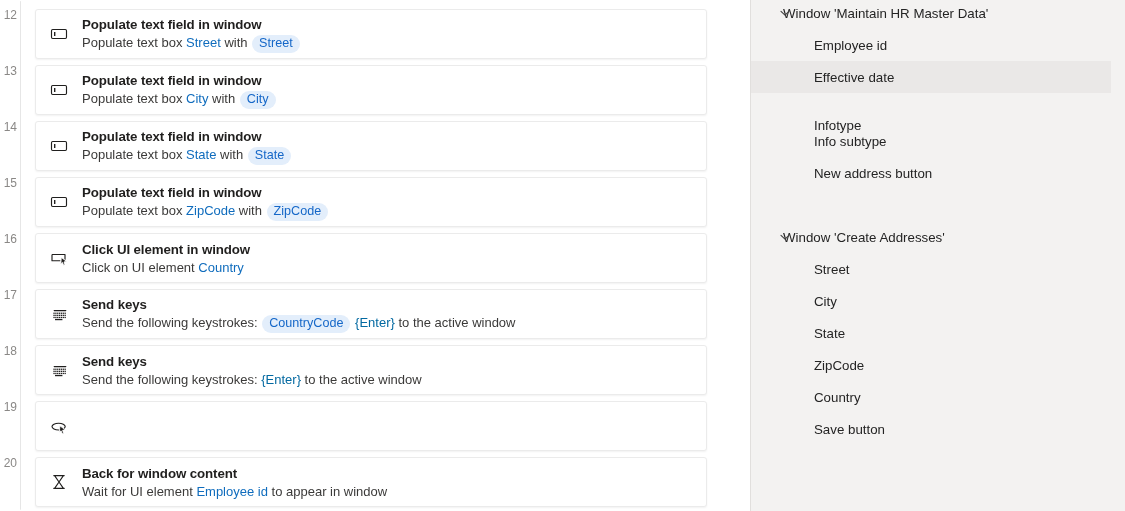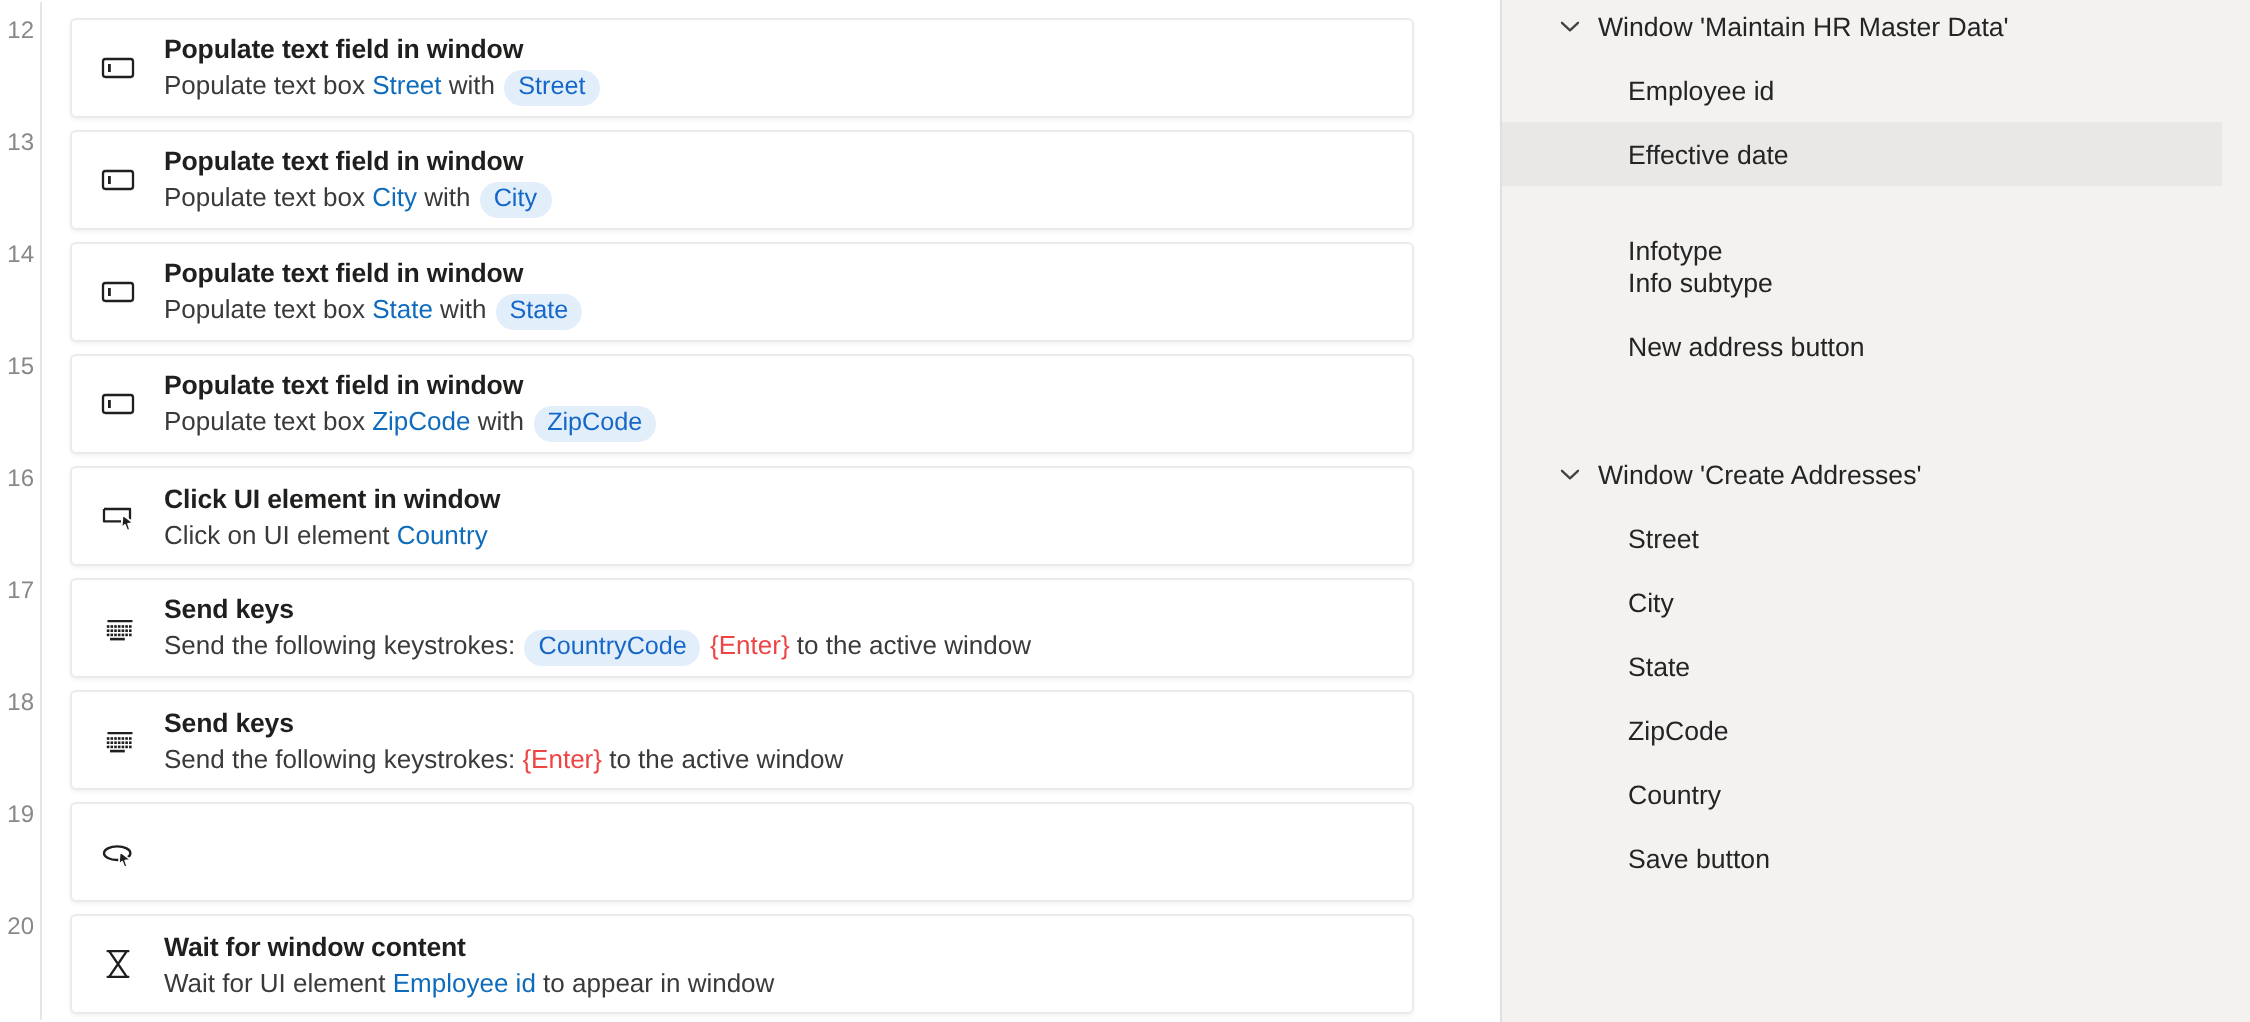--- a/index.html
+++ b/index.html
@@ -90,21 +90,21 @@
   .pill {
     display: inline-block;
     background: #e3eefb;
     color: #1567c8;
     border-radius: 9px;
     padding: 1px 7px 2px 7px;
     margin: 0 1px;
     line-height: 15px;
     font-size: 12.6px;
   }
-  .key { color: #ef4444; }
+  .key { color: #0369a1; }
 
   
   #flow-scroll-track {
     position: absolute; left: 733px; top: 0;
     width: 17px; height: 511px;
     background: #ffffff;
   }
 
   
   #tree-pane {
@@ -133,21 +133,21 @@
   .tree-row.child { padding-left: 63px; }
   .tree-row.hl-light { background: #eae8e7; }
   .tree-row.hl-dark  { background: #dedddc; }
   .tw-chev {
     position: absolute;
     left: 26px;
     width: 16px; height: 16px;
     display: flex; align-items: center; justify-content: center;
     color: #424242;
   }
-  .tree-row.group .tree-label { margin-left: 22px; }
+  .tree-row.group .tree-label { margin-left: 6px; }
 
   svg { display: block; }
 </style>
 </head>
 <body>
 
 <div id="app">
 
   <div id="flow-pane">
 
@@ -300,21 +300,21 @@
             </svg>
           </div>
         </div>
         <div class="card" style="top: 441px;">
           <div class="card-icon">
             <svg width="20" height="20" viewBox="0 0 20 20">
               <path d="M4.8 3.6 h10.4 M4.8 16.4 h10.4 M5.6 3.6 L10 10 L5.6 16.4 M14.4 3.6 L10 10 L14.4 16.4" stroke="#201f1e" fill="none" stroke-width="1.15" stroke-linecap="round" stroke-linejoin="round"></path>
             </svg>
           </div>
           <div class="card-body">
-            <div class="card-title">Wait for window content</div>
+            <div class="card-title">Back for window content</div>
             <div class="card-sub"><span>Wait for UI element </span><span class="lnk">Employee id</span><span> to appear in window</span></div>
           </div>
         </div>
         <div class="card selected" style="top: 497px;"></div>
       </div>
 
     <div id="flow-scroll-track">
       
     </div>
   </div>

